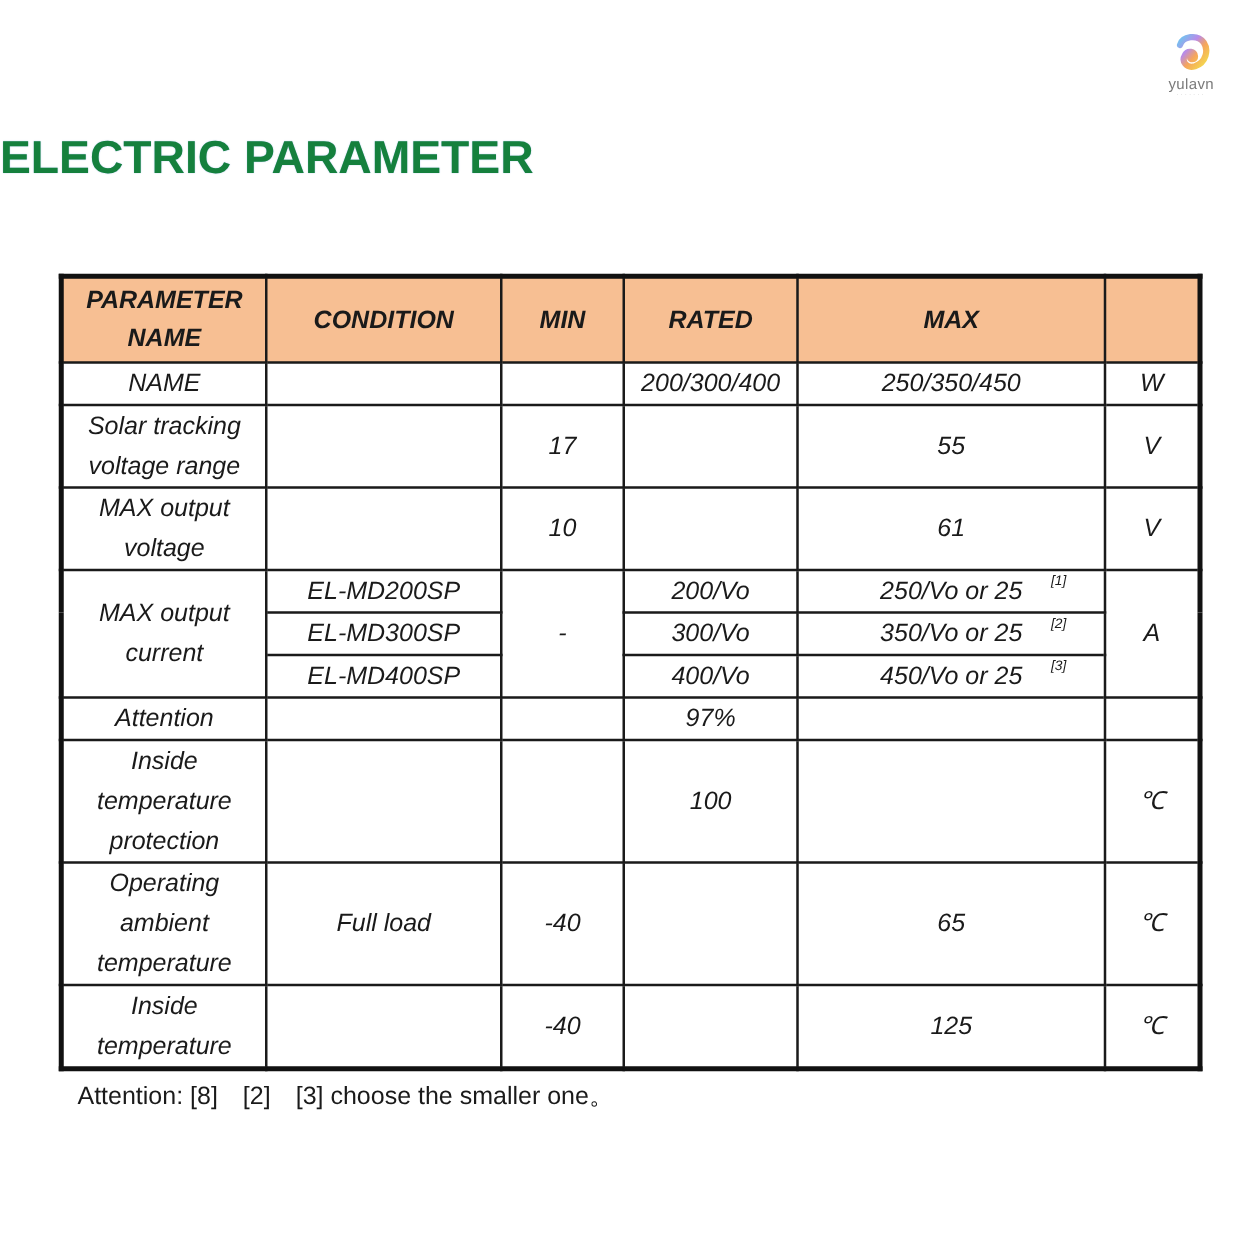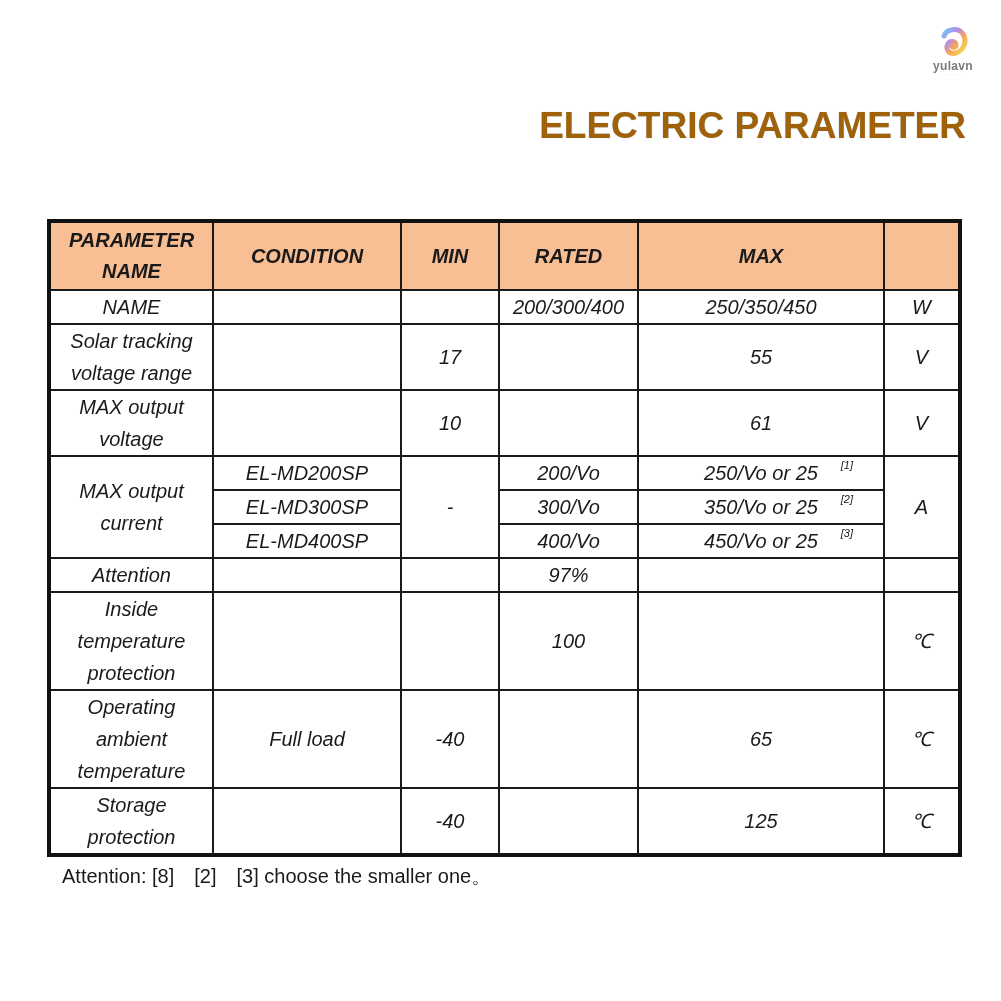--- a/index.html
+++ b/index.html
@@ -2,25 +2,25 @@
 <html><head>
   <meta charset="utf-8">
   <style>
     html, body { margin: 0; padding: 0; }
     body {
       width: 1001px; height: 1001px; background: #ffffff; position: relative;
       font-family: "Liberation Sans", sans-serif; color: #1a1a1a; overflow: hidden;
     }
     .logo { position: absolute; left: 928px; top: 26px; width: 50px; height: 52px; text-align: center; }
     .logo-mark { width: 30px; height: 30px; margin: 0 auto; }
-    .logo-text { font-size: 12px; color: #7a7a7a; font-weight: bold; line-height: 12px; letter-spacing: 0.3px; }
+    .logo-text { font-size: 12px; color: #7a7a7a; font-weight: normal; line-height: 12px; letter-spacing: 0.3px; }
     .logo-sub { font-size: 4px; color: #aaa; letter-spacing: 2px; line-height: 5px; }
     .title {
-      position: absolute; left: 0; width: 966px; top: 105px; text-align: right;
-      font-size: 37px; font-weight: bold; color: #a16207; letter-spacing: 0px;
+      position: absolute; left: 0; width: 966px; top: 105px; text-align: left;
+      font-size: 37px; font-weight: bold; color: #15803d; letter-spacing: 0px;
       text-shadow: 0 0 1px rgba(18,102,192,0.45);
     }
     table.params {
       position: absolute; left: 47px; top: 219px; width: 911px;
       border-collapse: collapse; table-layout: fixed;
       border: 4px solid #111;
       font-style: italic;
     }
     table.params td, table.params th {
       border: 2px solid #1a1a1a; text-align: center; vertical-align: middle;
@@ -159,21 +159,21 @@
   <tr class="h-three">
     <td>Operating ambient temperature</td>
     <td>Full load</td>
     <td>-40</td>
     <td></td>
     <td>65</td>
     <td>℃</td>
   </tr>
 
   <tr class="h-storage">
-    <td>Storage protection</td>
+    <td>Inside temperature</td>
     <td></td>
     <td>-40</td>
     <td></td>
     <td>125</td>
     <td>℃</td>
   </tr>
 </tbody>
   </table>
 
 <div class="note">

